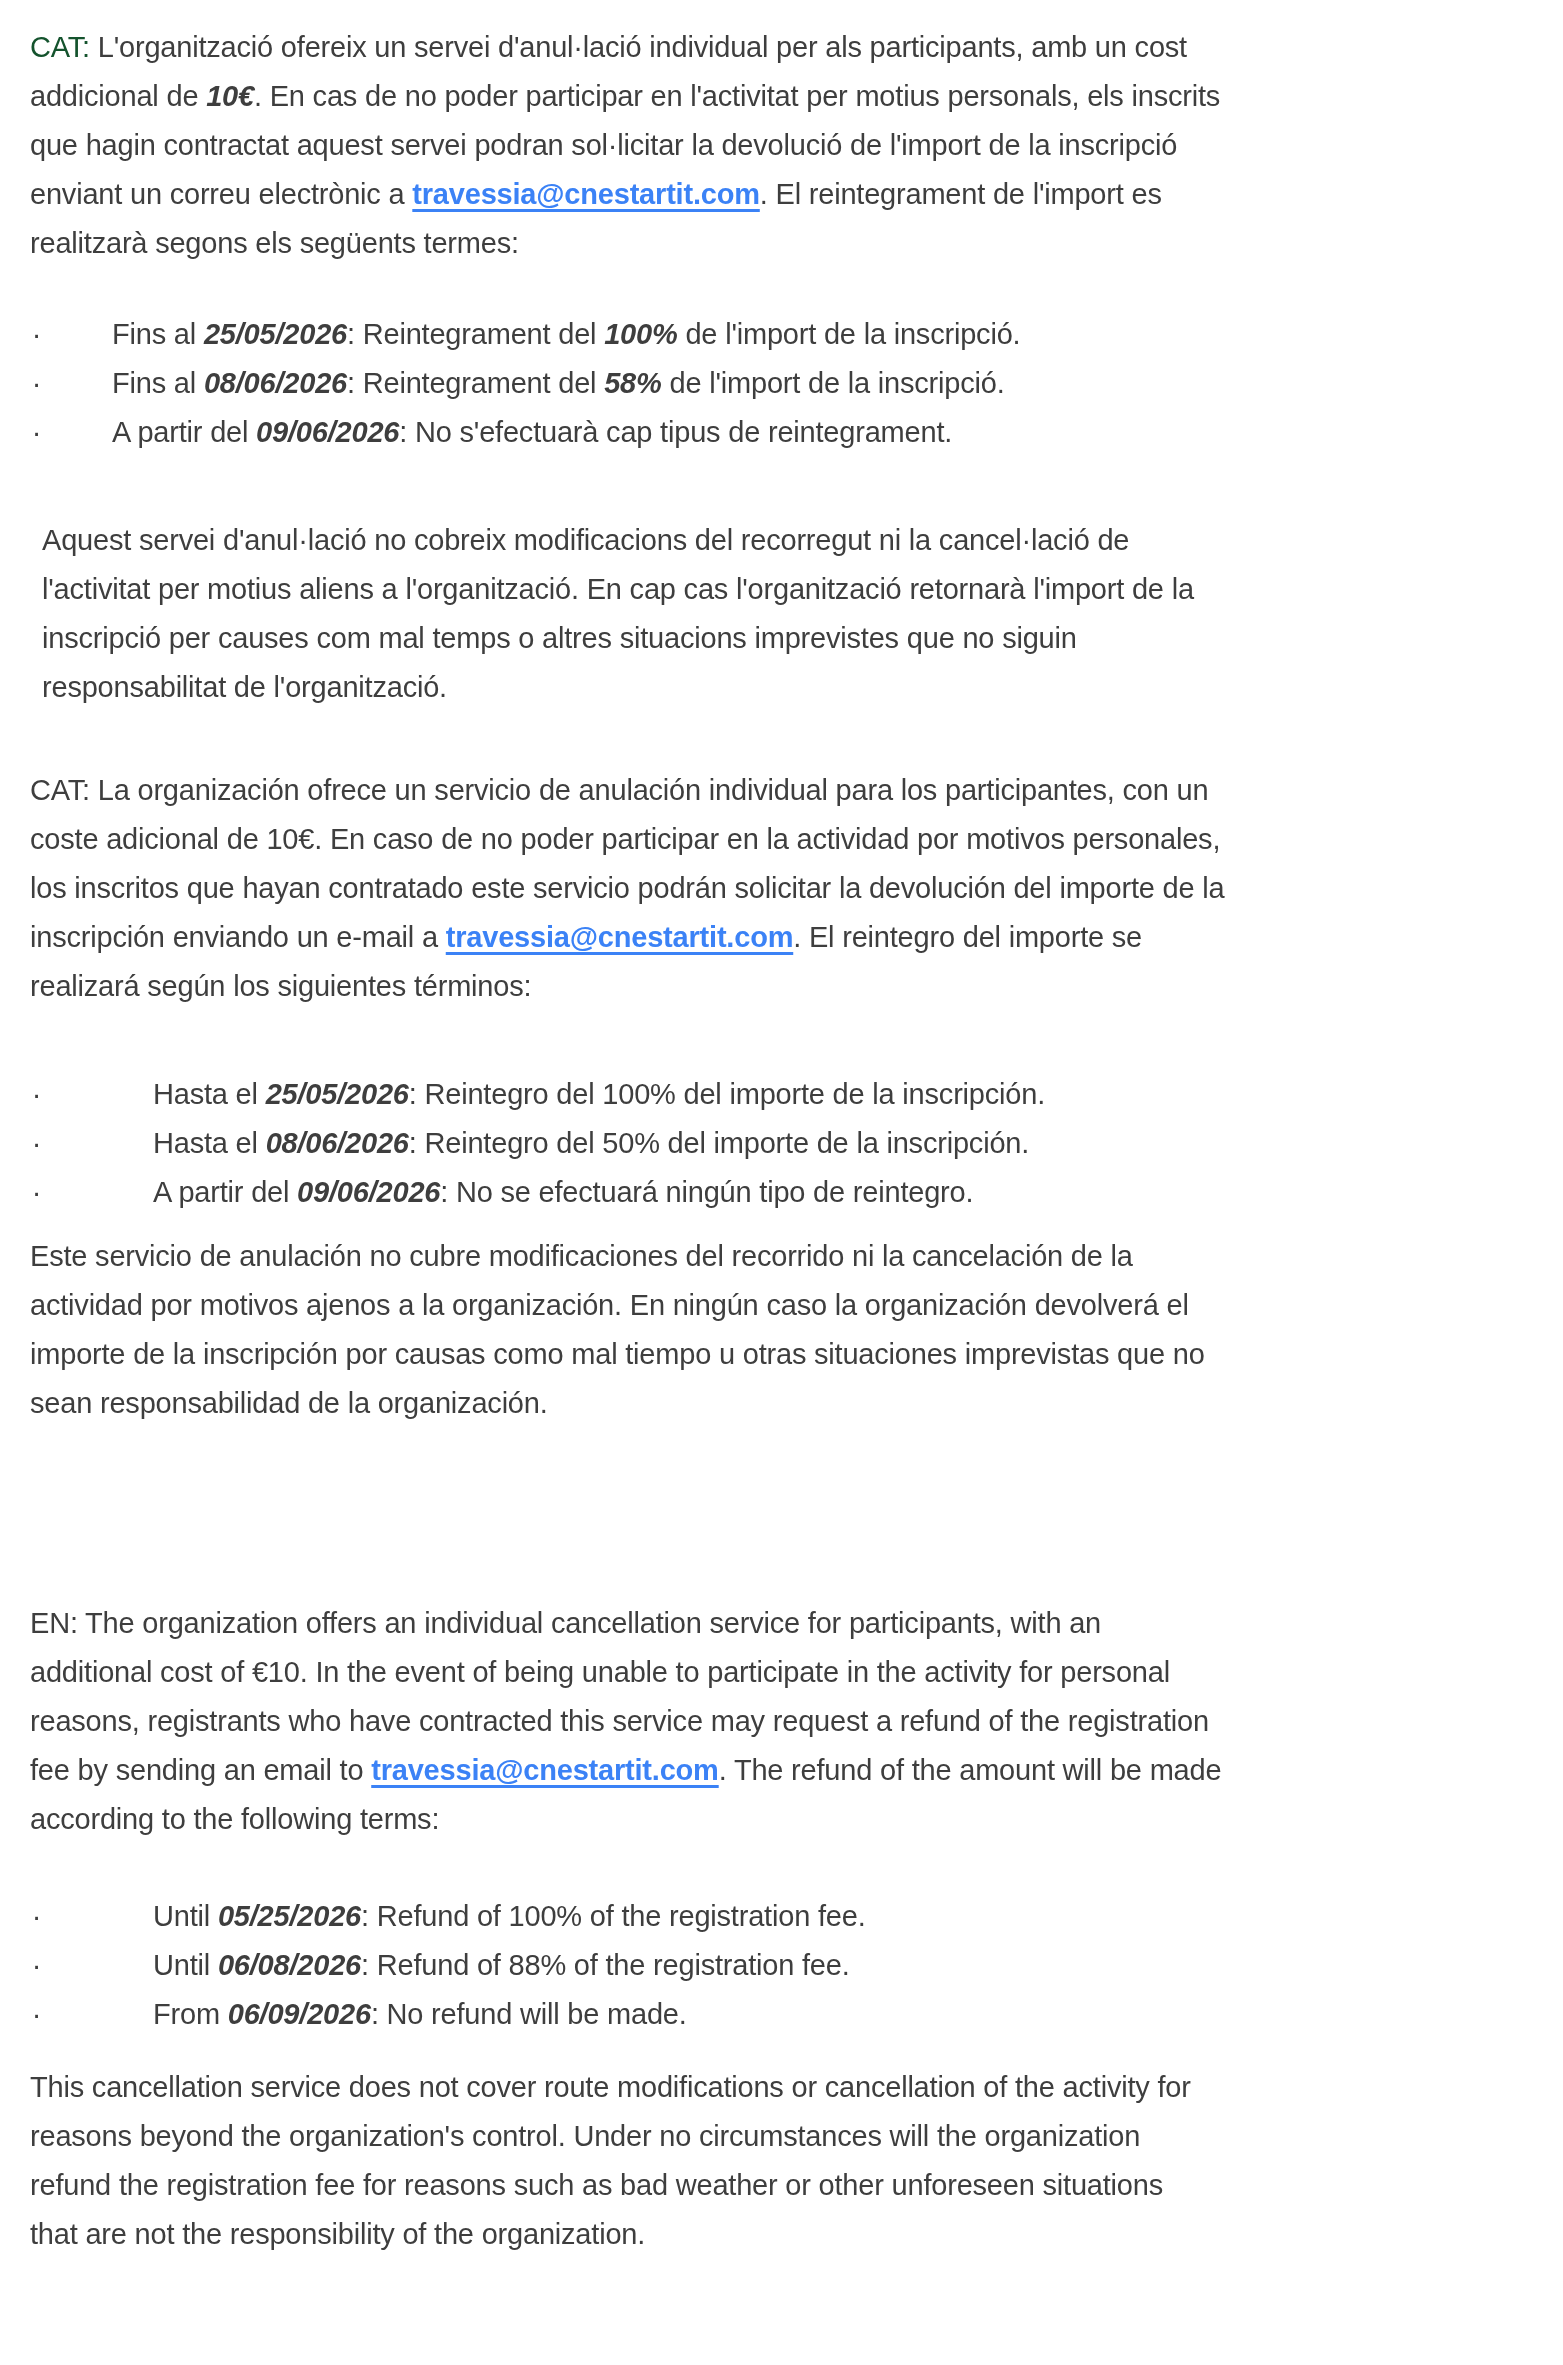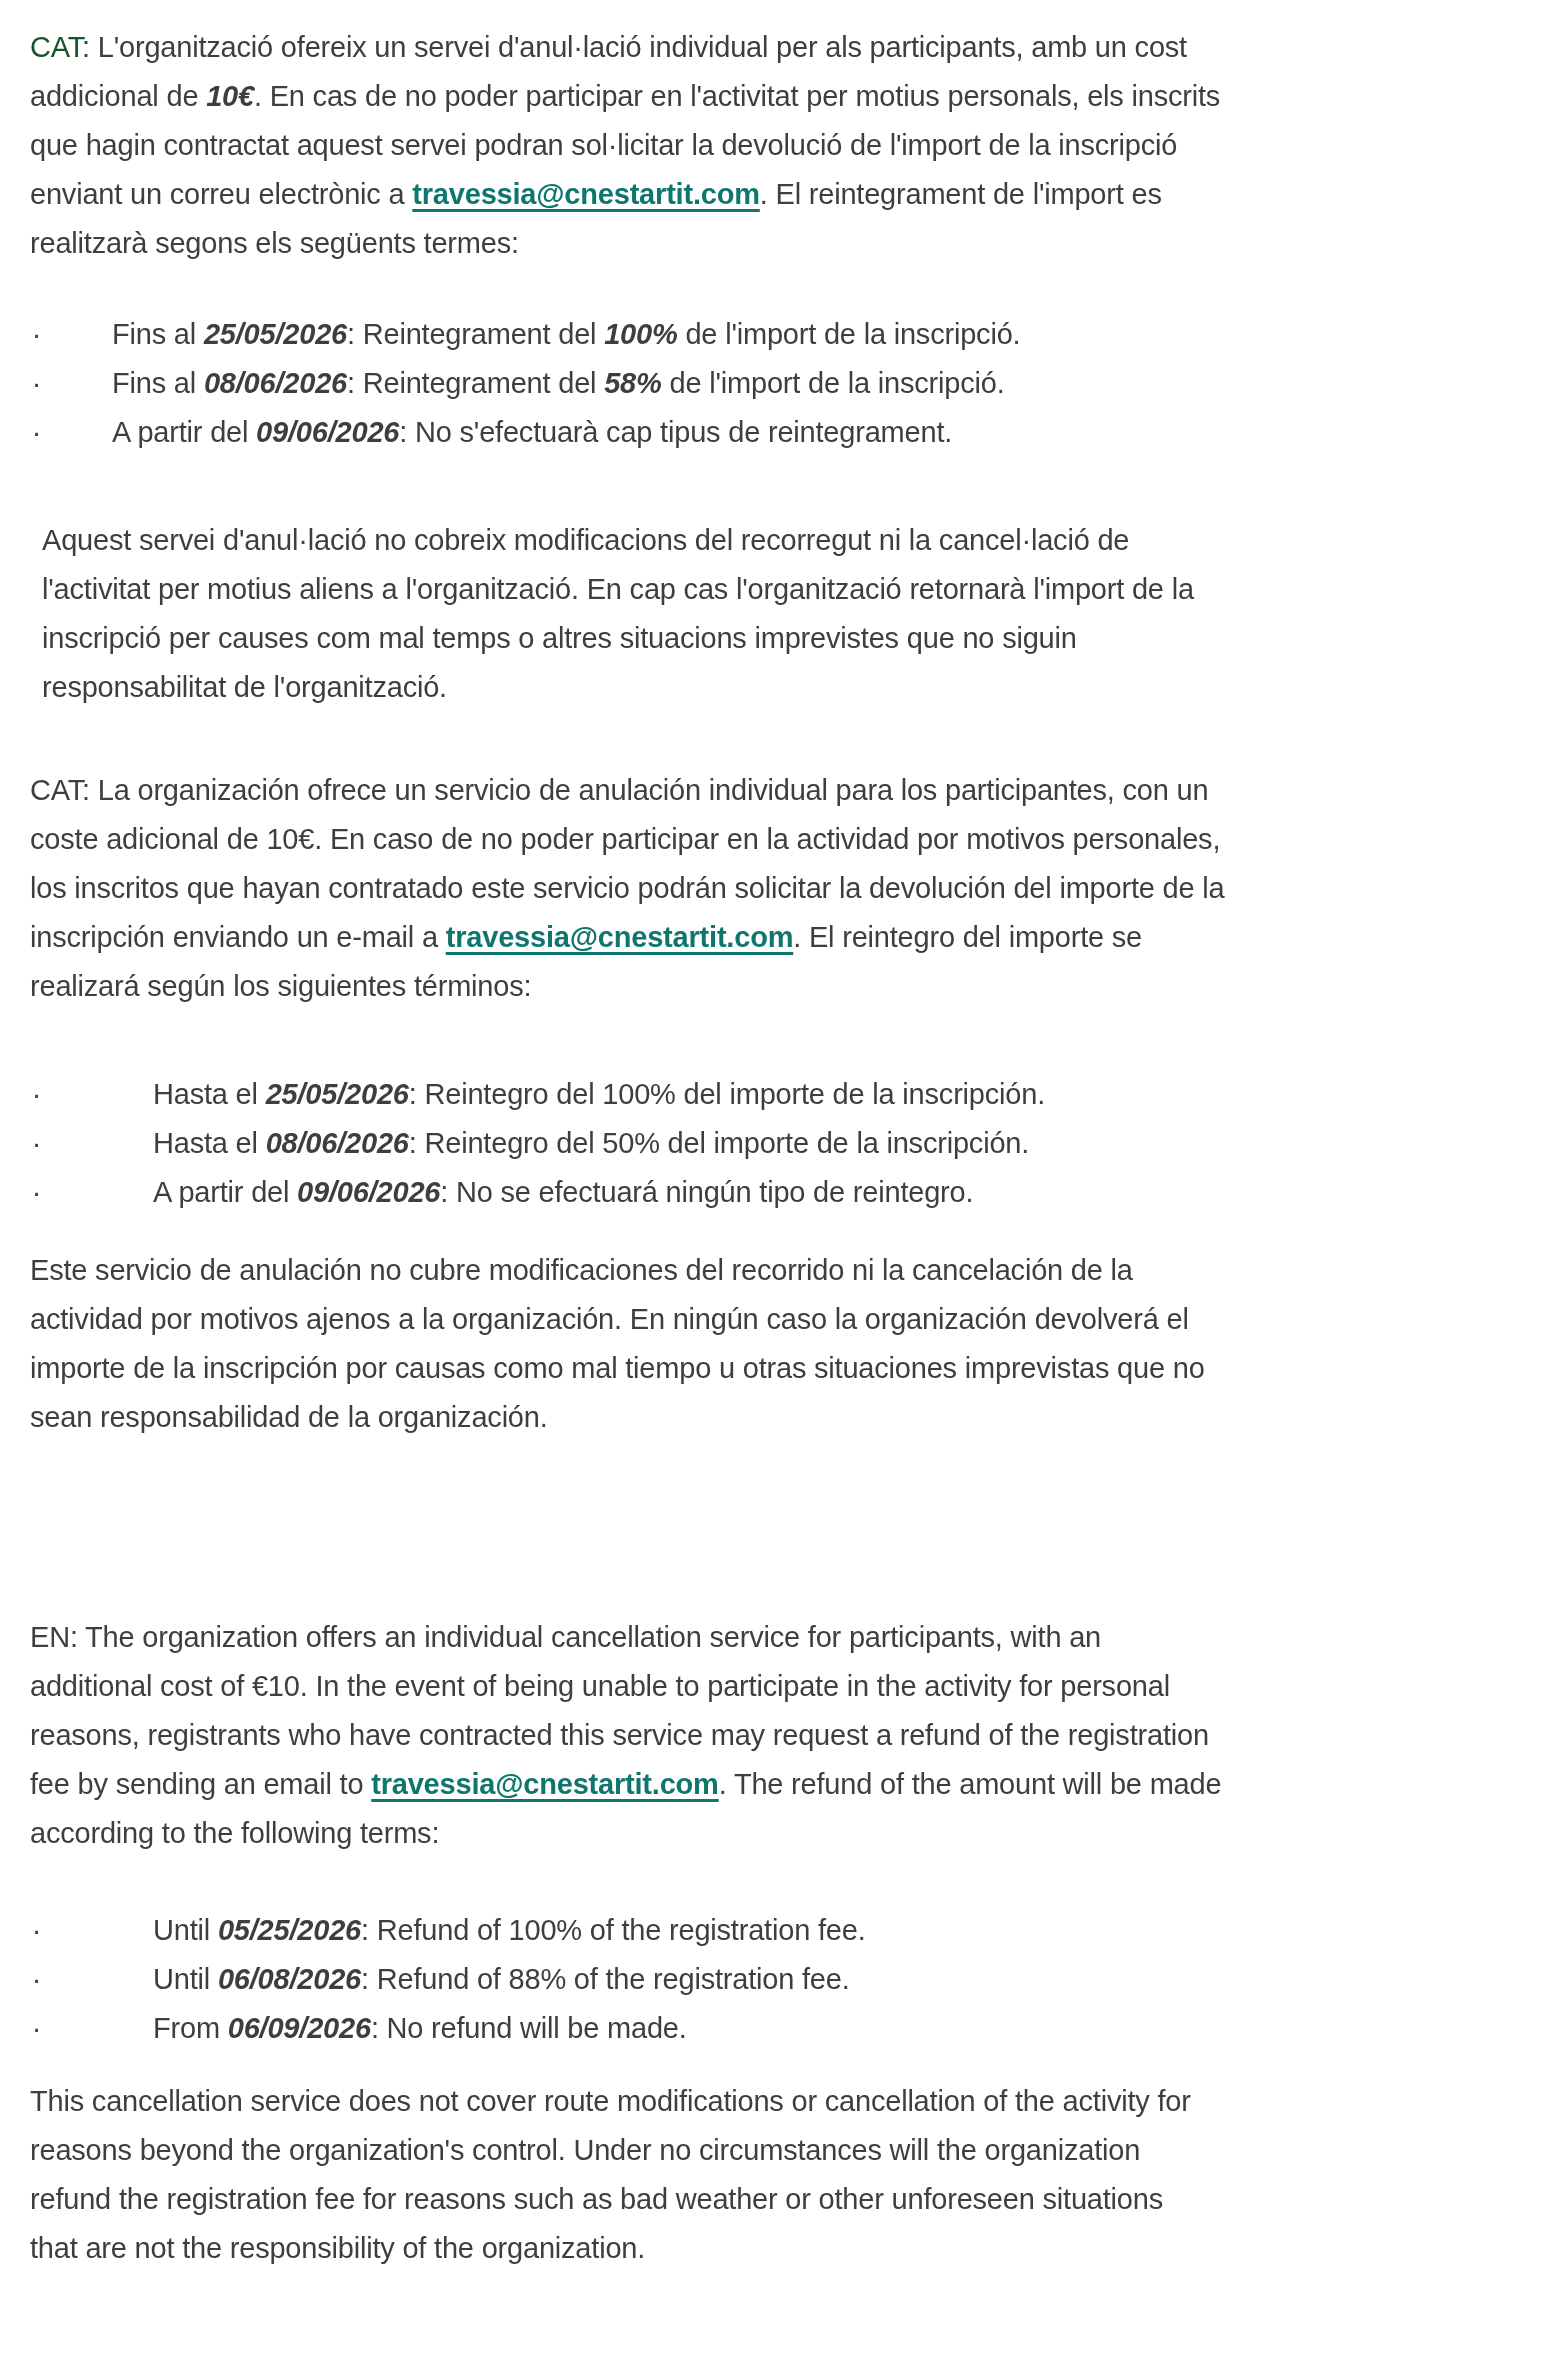--- a/index.html
+++ b/index.html
@@ -33,33 +33,33 @@
   }
   .bullets-wide .bullet { padding-left: 123px; }
   .bullet .marker {
     position: absolute;
     left: 1.7px;
     top: 0;
   }
   .b { font-weight: bold; font-style: italic; }
   .lbl { color: #14532d; }
   .link {
-    color: #0f766e;
+    color: #3b82f6;
     font-weight: bold;
     text-decoration: underline;
     text-decoration-thickness: 2.5px;
     text-underline-offset: 5px;
     cursor: pointer;
   }
   #p1   { margin-top: 23.4px; }
   #catb { margin-top: 42px; }
   #p2   { margin-top: 59px; margin-left: 12px; }
   #p3   { margin-top: 54px; }
   #esb  { margin-top: 59px; }
-  #p4   { margin-top: 29px; }
+  #p4   { margin-top: 15px; }
   #p5   { margin-top: 171px; }
   #enb  { margin-top: 48px; }
   #p6   { margin-top: 23.4px; }
 </style>
 </head>
 <body>
 
 <div class="doc">
 
   <p class="para" id="p1"><span class="lbl">CAT:</span><span> L'organització ofereix un servei d'anul·lació individual per als participants, amb un cost

